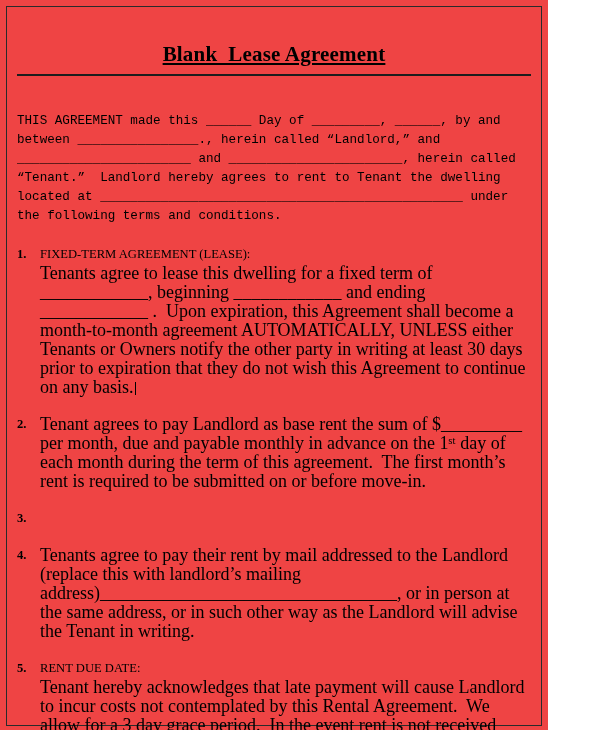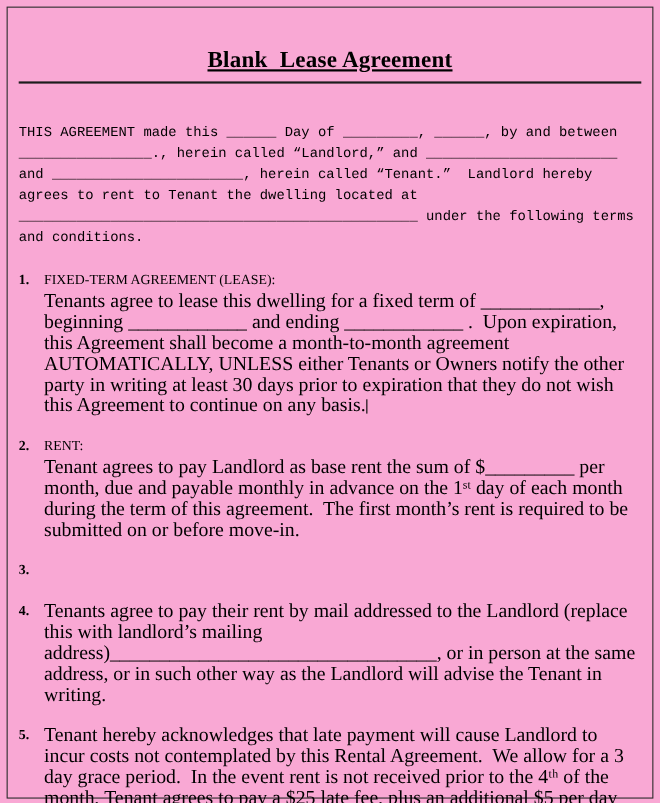--- a/index.html
+++ b/index.html
@@ -1,23 +1,23 @@
 <!DOCTYPE html>
 <html><head>
 <meta charset="utf-8">
 <style>
   * { margin: 0; padding: 0; box-sizing: border-box; }
   html, body { background: #ffffff; }
   body { width: 600px; }
 
   .page {
     position: relative;
-    width: 600px;
+    width: 548px;
     height: 730px;
-    background: #f9a8d4;
+    background: #ef4444;
     overflow: hidden;
     font-family: "Liberation Serif", "DejaVu Serif", serif;
     color: #000000;
   }
 
   .page-border {
     position: absolute;
     inset: 6px 6px 4px 6px;
     border: 1px solid #2b2b2b;
     pointer-events: none;
@@ -111,40 +111,40 @@
         <div class="sec-num">1.</div>
         <div class="sec-main">
           <span class="sec-heading">FIXED-TERM AGREEMENT (LEASE):</span>
           <p class="sec-text"><span>Tenants agree to lease this dwelling for a fixed term of ____________, beginning ____________ and ending ____________ .  Upon expiration, this Agreement shall become a month-to-month agreement AUTOMATICALLY, UNLESS either Tenants or Owners notify the other party in writing at least 30 days prior to expiration that they do not wish this Agreement to continue on any basis.</span><span class="caret"></span></p>
         </div>
       </div>
 
       <div class="section">
         <div class="sec-num">2.</div>
         <div class="sec-main">
-          <span class="sec-heading">RENT:</span>
           <p class="sec-text">Tenant agrees to pay Landlord as base rent the sum of $_________ per month, due and payable monthly in advance on the 1ˢᵗ day of each month during the term of this agreement.  The first month’s rent is required to be submitted on or before move-in.</p>
         </div>
       </div>
 
       <div class="section">
         <div class="sec-num">3.</div>
         <div class="sec-main">
         </div>
       </div>
 
       <div class="section">
         <div class="sec-num">4.</div>
         <div class="sec-main">
           <p class="sec-text">Tenants agree to pay their rent by mail addressed to the Landlord (replace this with landlord’s mailing address)_________________________________, or in person at the same address, or in such other way as the Landlord will advise the Tenant in writing.</p>
         </div>
       </div>
 
       <div class="section">
         <div class="sec-num">5.</div>
         <div class="sec-main">
+          <span class="sec-heading">RENT DUE DATE:</span>
           <p class="sec-text">Tenant hereby acknowledges that late payment will cause Landlord to incur costs not contemplated by this Rental Agreement.  We allow for a 3 day grace period.  In the event rent is not received prior to the 4ᵗʰ of the month, Tenant agrees to pay a $25 late fee, plus an additional $5 per day for every day</p>
         </div>
       </div>
 
     </div>
   </div>
 </div>
 
 </body></html>

